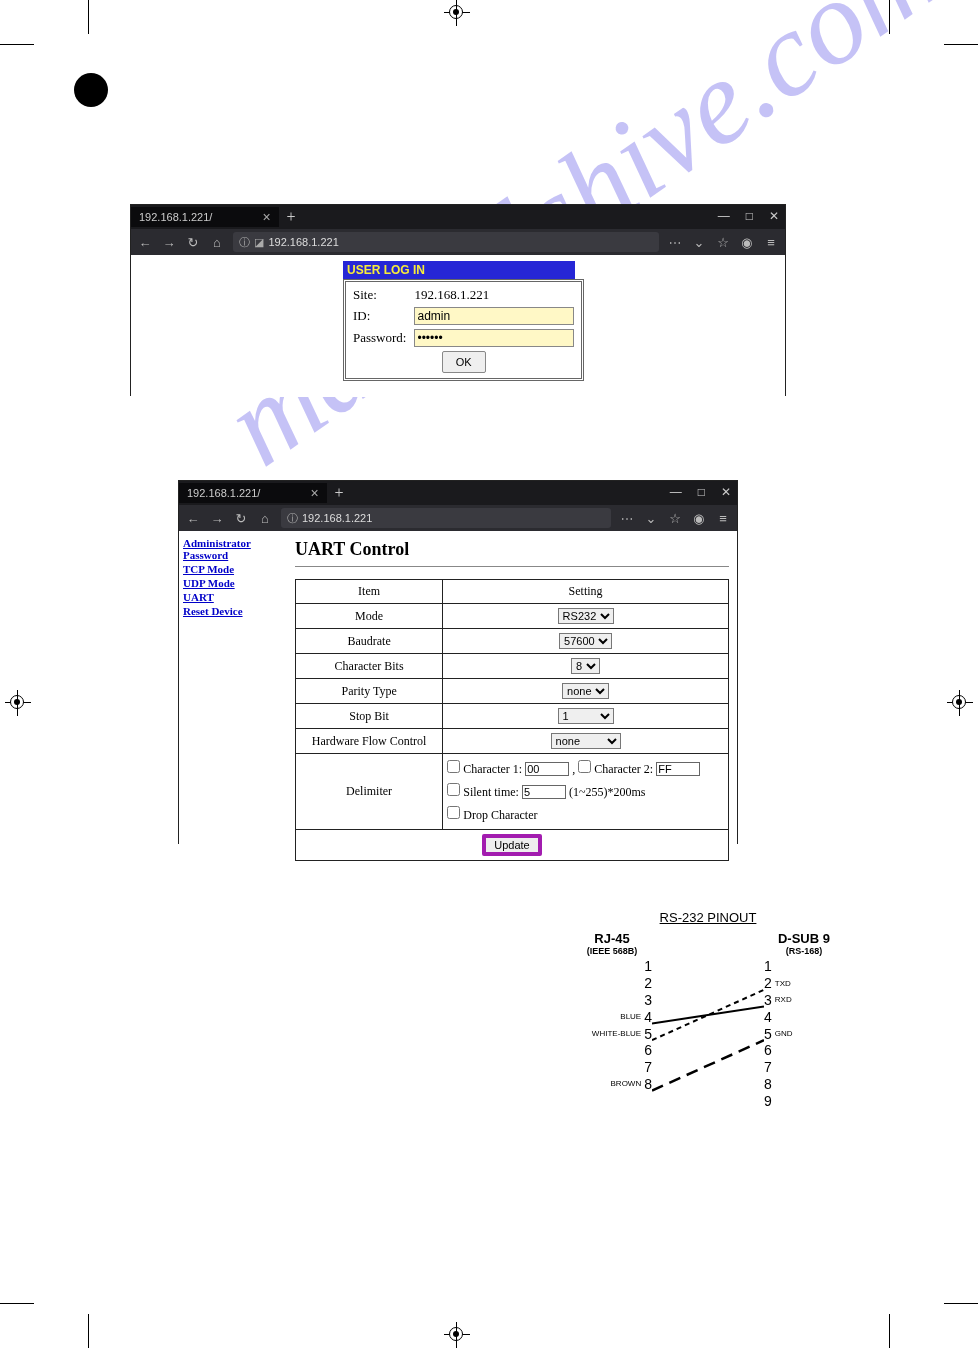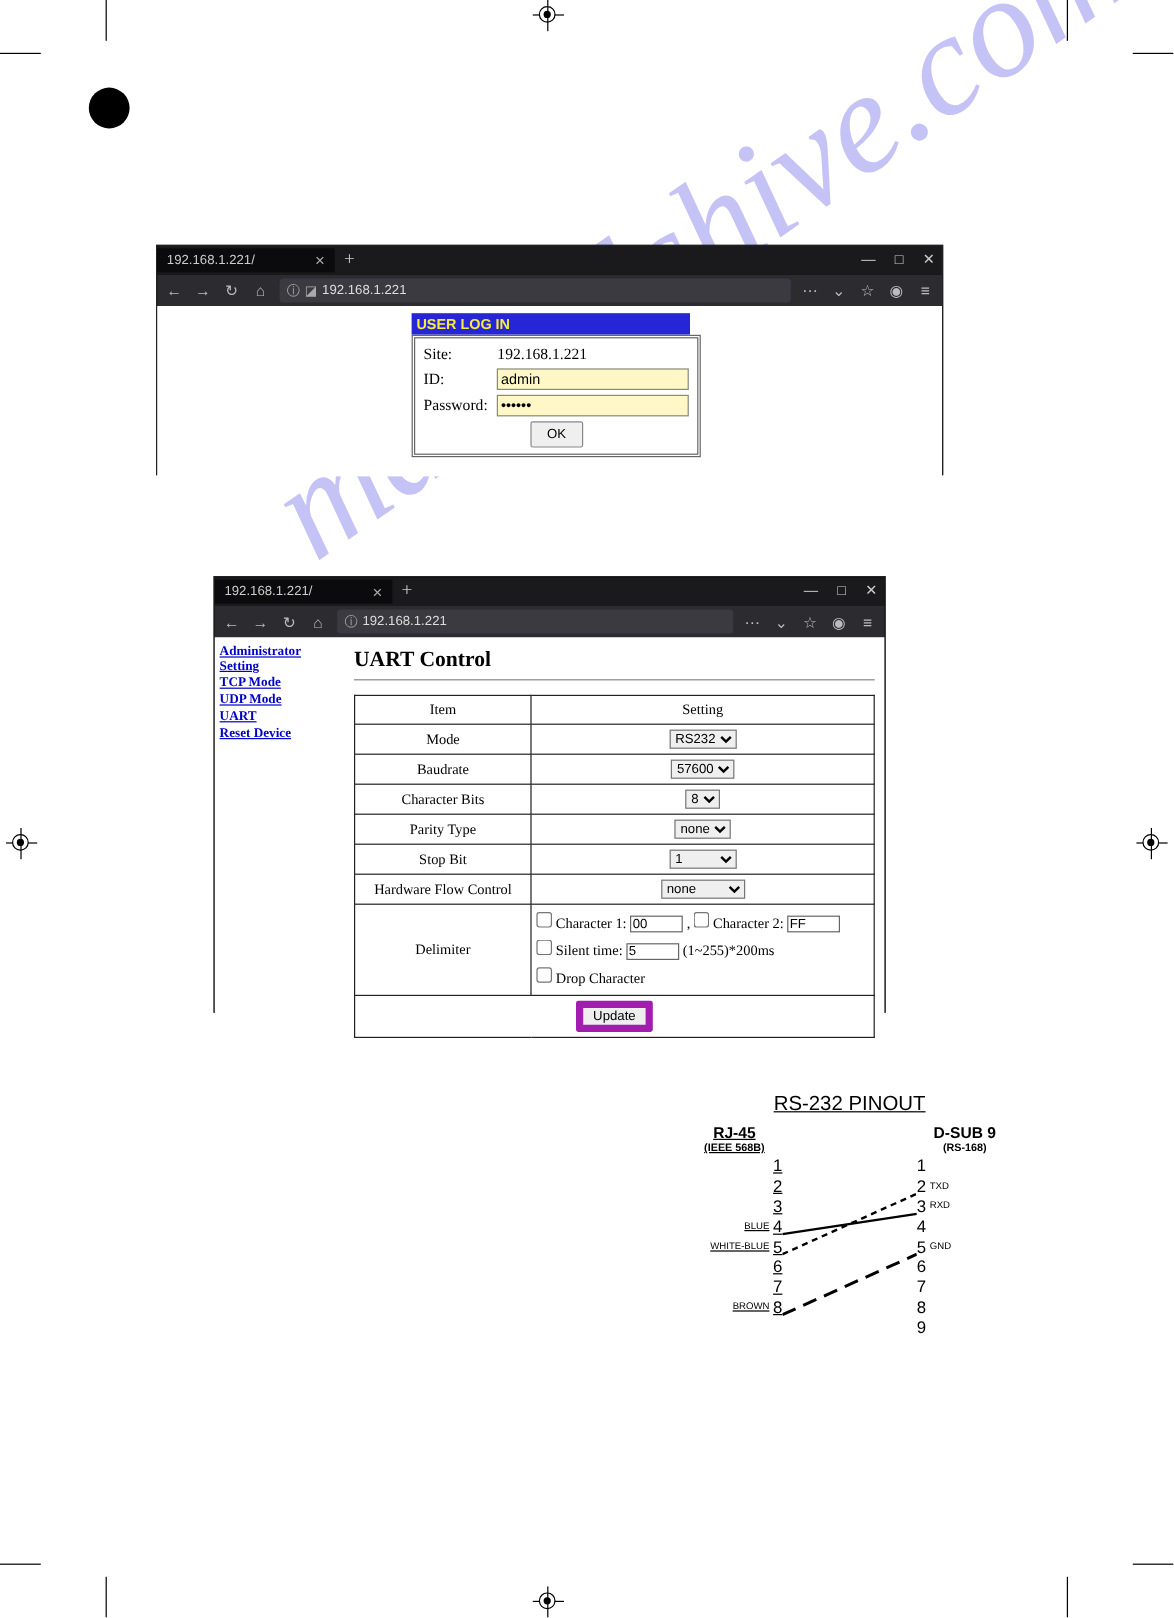--- a/index.html
+++ b/index.html
@@ -54,28 +54,28 @@
   .mainp h2{ font:bold 18px "Times New Roman",serif; margin-bottom:6px;}
   .mainp hr{ margin-bottom:12px; border:none; border-top:1px solid #888;}
   table.uart{ width:100%; border-collapse:collapse; font:12px "Times New Roman",serif;}
   table.uart th, table.uart td{ border:1px solid #222; padding:4px 6px; text-align:center;}
   table.uart th{ font-weight:normal;font-family:Liberation Serif, serif;}
   table.uart select{ font:11px Arial; border:1px solid #777;}
   table.uart .delcell{ text-align:left; padding:6px 4px;}
   .delcell label{ font:12px "Times New Roman",serif;}
   .delcell input[type=text]{ width:44px; border:1px solid #666; font:11px Arial; padding:0 1px;}
   .updrow td{ text-align:center; padding:4px;}
-  .updbtn{ font:11px Arial; background:#eee; border:6px solid #a21caf; border-radius:2px; padding:1px 8px;}
+  .updbtn{ font:11px Arial; background:#eee; border:4px solid #a21caf; border-radius:2px; padding:1px 8px;}
 
   
   .pinout{ position:absolute; left:572px; top:910px; width:272px; font-family:Arial,sans-serif;}
-  .pinout .title{ text-align:center; font-size:17px; text-decoration:underline; margin-bottom:6px;}
+  .pinout .title{ text-align:center; font-size:13px; text-decoration:underline; margin-bottom:6px;}
   .pinout .cols{ position:relative; height:180px;}
   .pcol{ position:absolute; width:80px;}
-  .pcol.left{ left:0;text-decoration:underline;}
+  .pcol.left{ left:0;}
   .pcol.right{ right:0;}
   .pcol h4{ font-size:13px; font-weight:bold; text-align:center;}
   .pcol .sub{ font-size:9px; font-weight:bold; text-align:center; margin-bottom:2px;}
   .pnum{ height:16.8px; font-size:14px; display:flex; align-items:center;}
   .pcol.left .pnum{ justify-content:flex-end;}
   .pcol.left .pnum .lbl{ font-size:8px; margin-right:3px;}
   .pcol.right .pnum{ justify-content:flex-start;}
   .pcol.right .pnum .lbl{ font-size:8px; margin-left:3px;}
   svg.wires{ position:absolute; left:80px; top:34px; width:112px; height:152px;}
 </style>
@@ -192,21 +192,21 @@
       <span class="ticon">⋯</span>
       <span class="ticon">⌄</span>
       <span class="ticon">☆</span>
       <span class="ticon">◉</span>
       <span class="ticon">≡</span>
     </div>
   </div>
   <div class="content" style="height:314px;">
     <div class="uartwrap">
       <div class="sidebar">
-        <a>Administrator Setting</a>
+        <a>Administrator Password</a>
         <a>TCP Mode</a>
         <a>UDP Mode</a>
         <a>UART</a>
         <a>Reset Device</a>
       </div>
       <div class="mainp">
         <h2>UART Control</h2>
         <hr>
         <table class="uart">
           <tbody>

